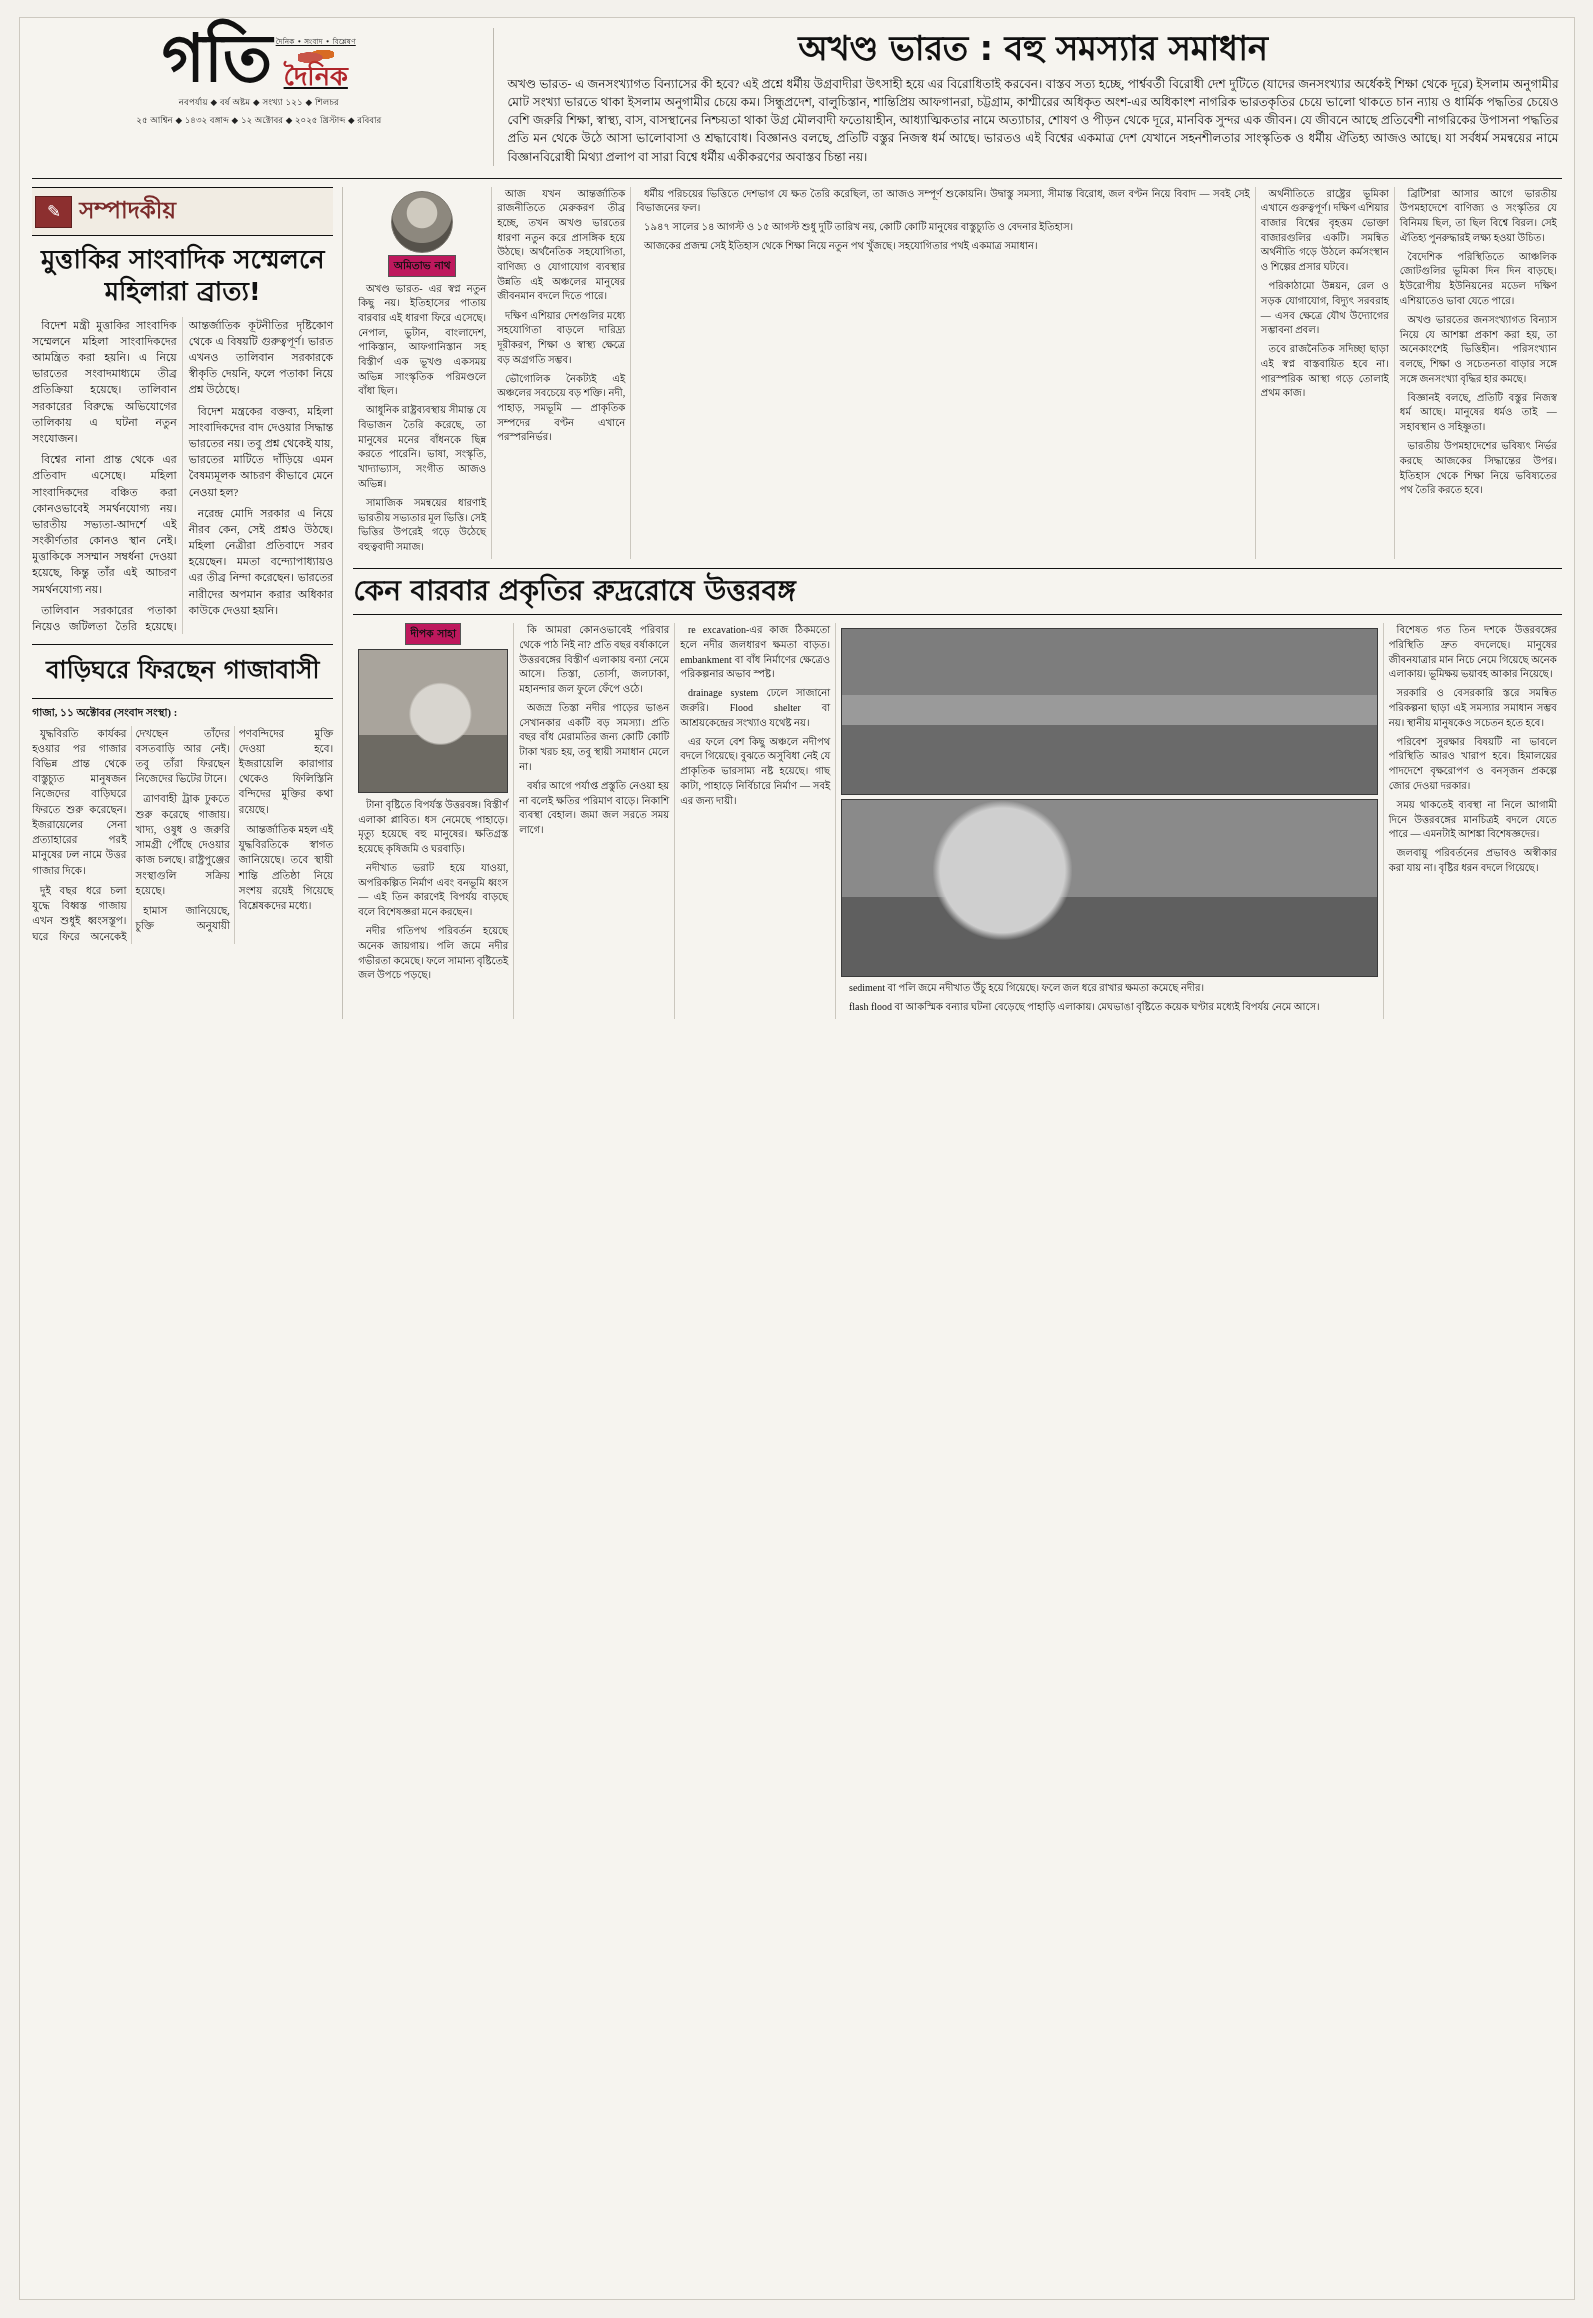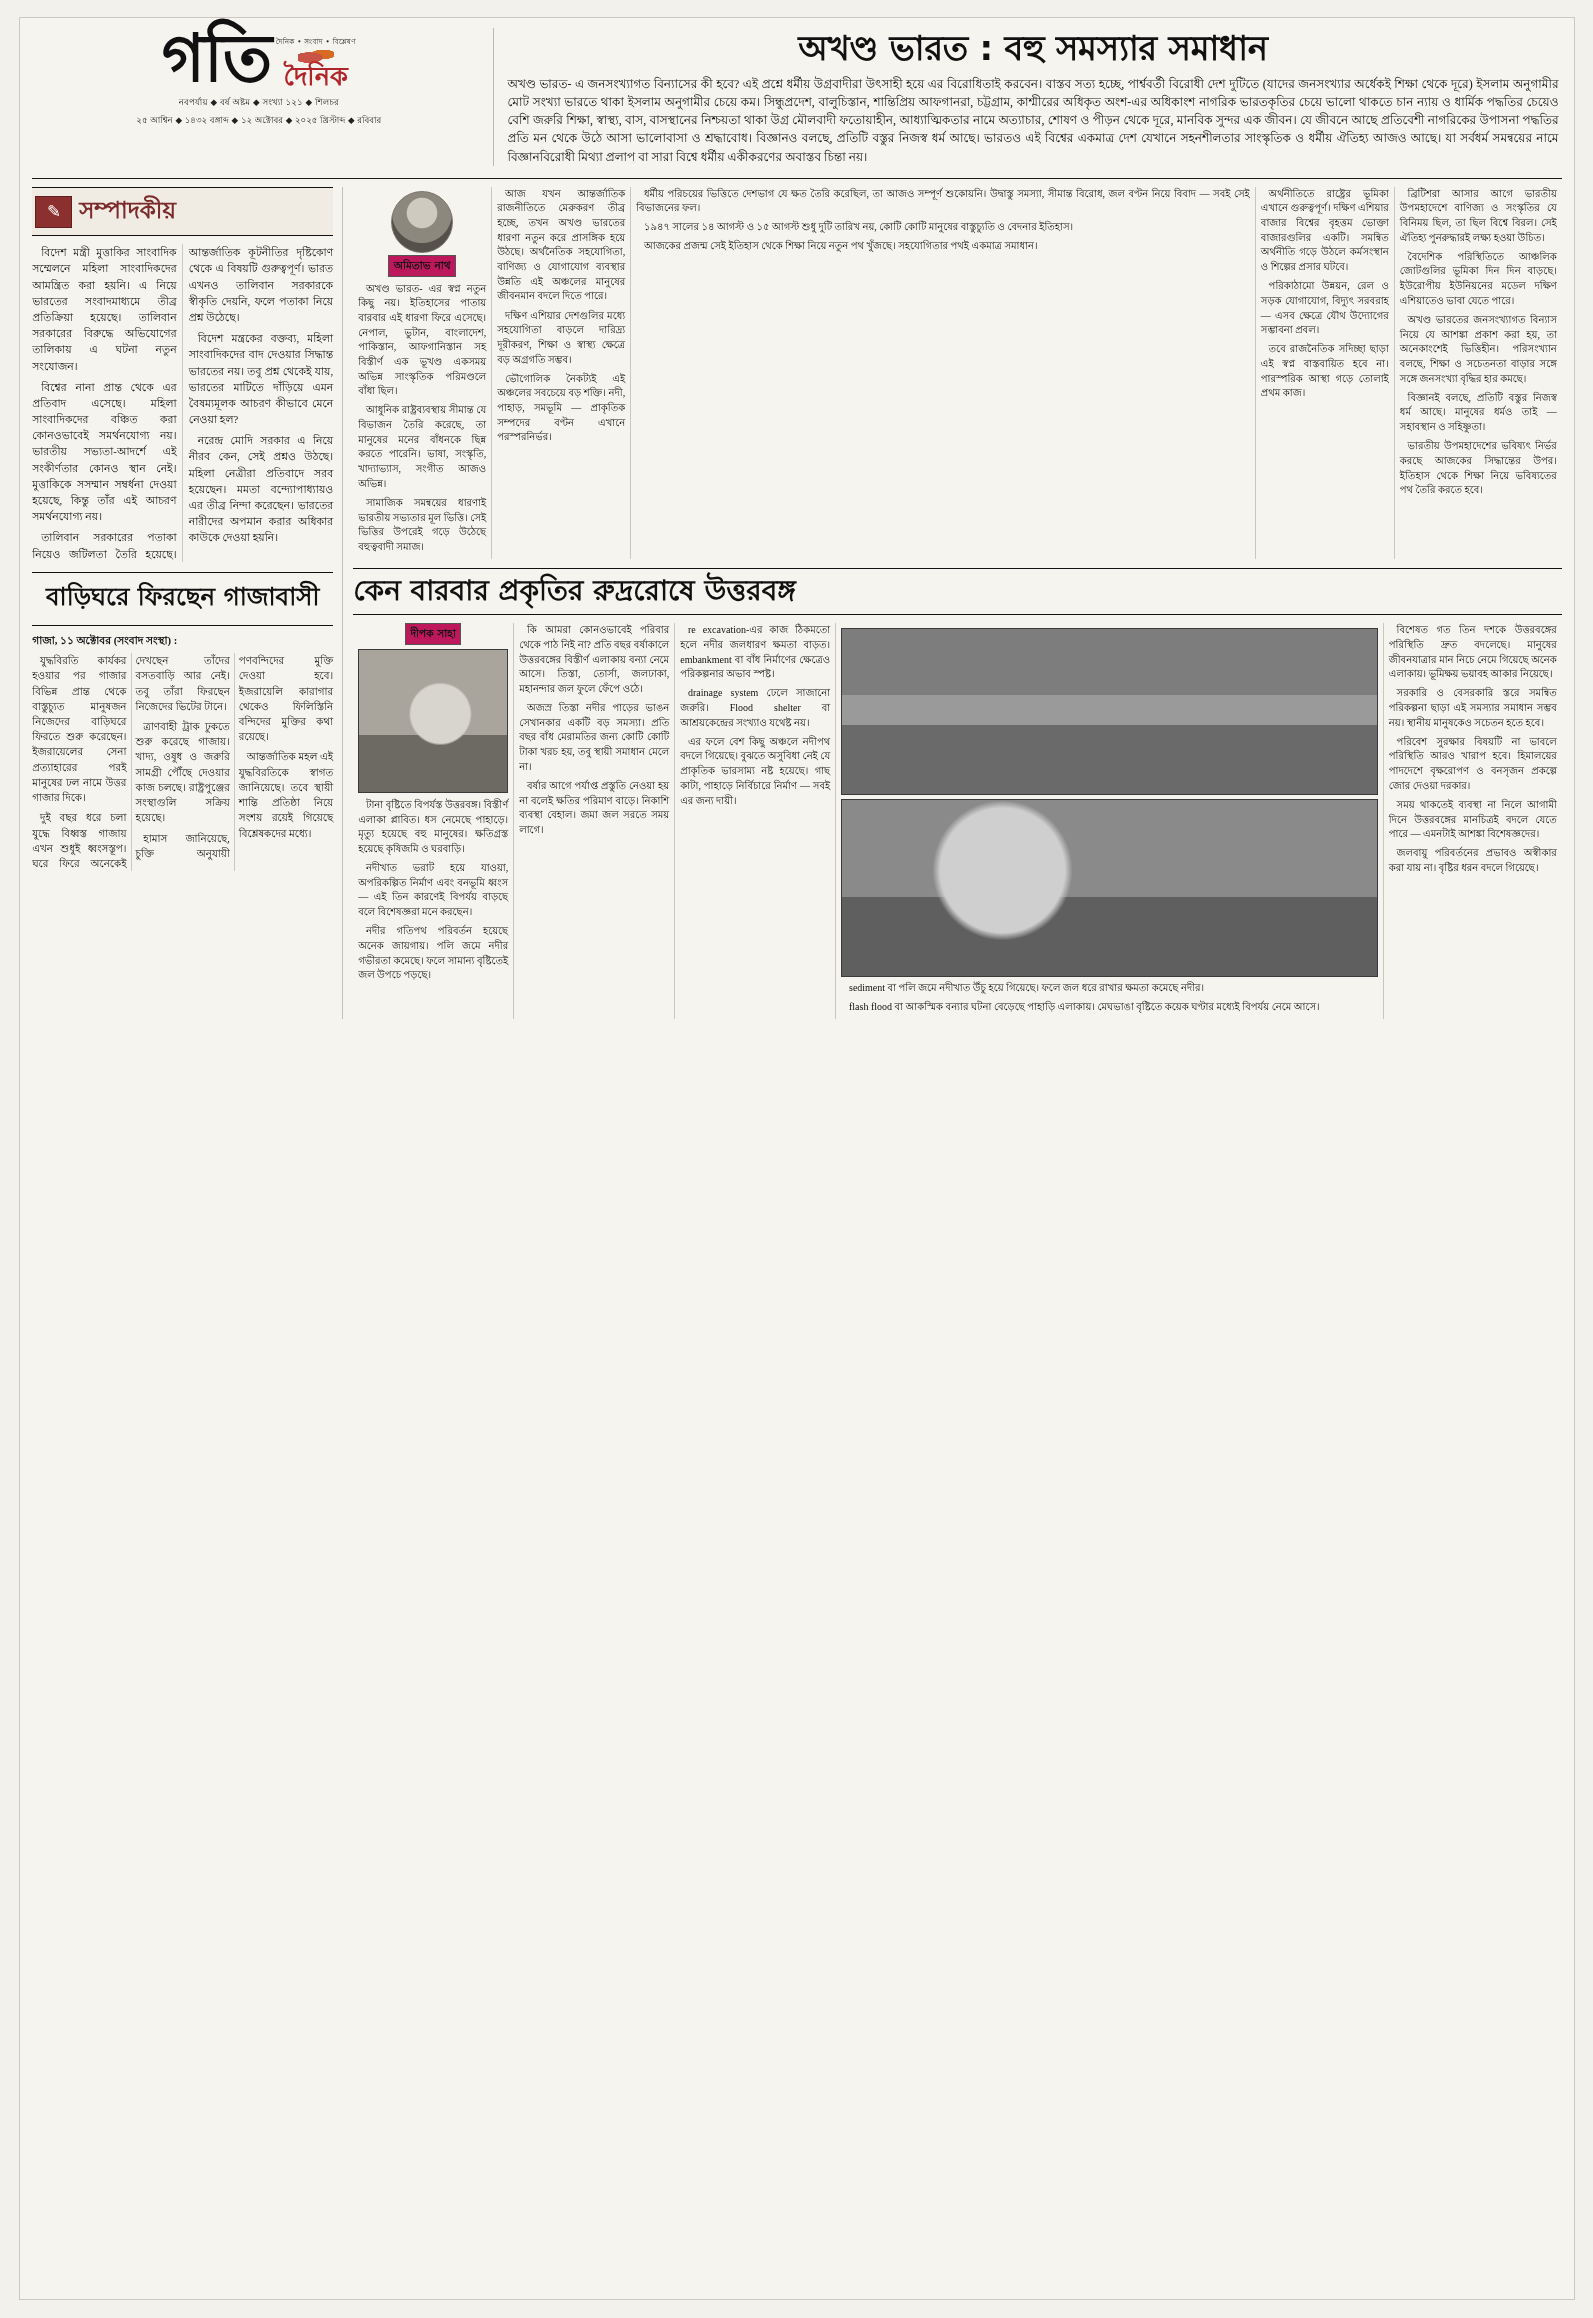--- a/index.html
+++ b/index.html
@@ -50,20 +50,21 @@
     font-weight: bold;
     line-height: 0.95;
     letter-spacing: -1.1px;
     color: #111;
   }
   .logo-badge {
     display: flex;
     flex-direction: column;
     align-items: center;
     margin-top: 7.8px;
+    text-decoration: underline;
   }
   .logo-badge .tiny {
     font-family: "DejaVu Sans", sans-serif;
     font-size: 7.2px;
     color: #2a2a2a;
     letter-spacing: 0.3px;
   }
   .logo-badge .dainik {
     font-family: "DejaVu Sans", sans-serif;
     font-size: 25.6px;
@@ -315,20 +316,21 @@
     </div>
   </div>
 
   <div class="main-grid">
 
     <div class="col-left">
       <div class="edit-flag">
         <div class="edit-icon">✎</div>
         <div class="edit-title">সম্পাদকীয়</div>
       </div>
+      <div class="ed-headline">মুত্তাকির সাংবাদিক সম্মেলনে মহিলারা ব্রাত্য!</div>
       <div class="ed-body">
         <p>বিদেশ মন্ত্রী মুত্তাকির সাংবাদিক সম্মেলনে মহিলা সাংবাদিকদের আমন্ত্রিত করা হয়নি। এ নিয়ে ভারতের সংবাদমাধ্যমে তীব্র প্রতিক্রিয়া হয়েছে। তালিবান সরকারের বিরুদ্ধে অভিযোগের তালিকায় এ ঘটনা নতুন সংযোজন।</p>
         <p>বিশ্বের নানা প্রান্ত থেকে এর প্রতিবাদ এসেছে। মহিলা সাংবাদিকদের বঞ্চিত করা কোনওভাবেই সমর্থনযোগ্য নয়। ভারতীয় সভ্যতা-আদর্শে এই সংকীর্ণতার কোনও স্থান নেই। মুত্তাকিকে সসম্মান সম্বর্ধনা দেওয়া হয়েছে, কিন্তু তাঁর এই আচরণ সমর্থনযোগ্য নয়।</p>
         <p>তালিবান সরকারের পতাকা নিয়েও জটিলতা তৈরি হয়েছে। আন্তর্জাতিক কূটনীতির দৃষ্টিকোণ থেকে এ বিষয়টি গুরুত্বপূর্ণ। ভারত এখনও তালিবান সরকারকে স্বীকৃতি দেয়নি, ফলে পতাকা নিয়ে প্রশ্ন উঠেছে।</p>
         <p>বিদেশ মন্ত্রকের বক্তব্য, মহিলা সাংবাদিকদের বাদ দেওয়ার সিদ্ধান্ত ভারতের নয়। তবু প্রশ্ন থেকেই যায়, ভারতের মাটিতে দাঁড়িয়ে এমন বৈষম্যমূলক আচরণ কীভাবে মেনে নেওয়া হল?</p>
         <p>নরেন্দ্র মোদি সরকার এ নিয়ে নীরব কেন, সেই প্রশ্নও উঠছে। মহিলা নেত্রীরা প্রতিবাদে সরব হয়েছেন। মমতা বন্দ্যোপাধ্যায়ও এর তীব্র নিন্দা করেছেন। ভারতের নারীদের অপমান করার অধিকার কাউকে দেওয়া হয়নি।</p>
       </div>
 
       <div class="sec2-head">বাড়িঘরে ফিরছেন গাজাবাসী</div>
       <div class="dateline">গাজা, ১১ অক্টোবর (সংবাদ সংস্থা) :</div>

